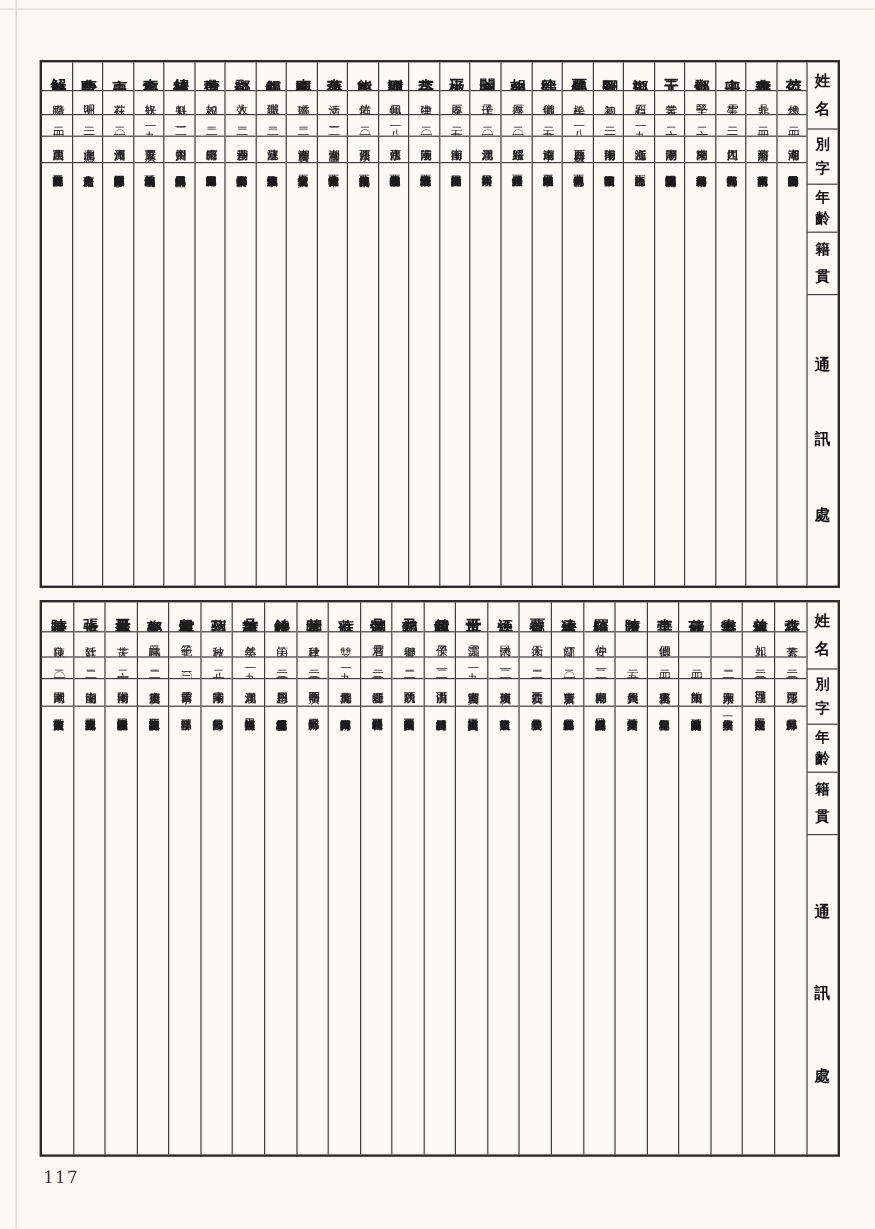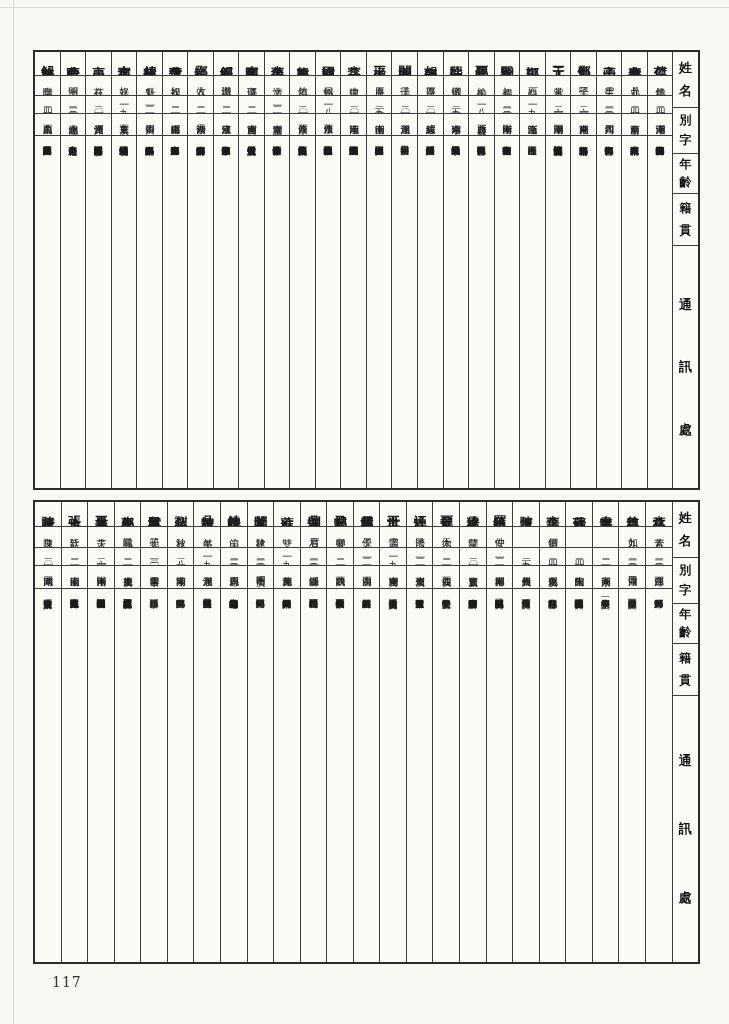--- a/index.html
+++ b/index.html
@@ -57,21 +57,21 @@
   
   .header-col .cell{flex-direction:column;justify-content:space-evenly;align-items:center;padding:2px 0;}
   .header-col .cell span{display:block;font-weight:700;color:#111;}
   .header-col .name-cell span{font-size:13px;}
   .header-col .zi-cell span,
   .header-col .age-cell span{font-size:12px;}
   .header-col .native-cell span{font-size:12px;}
   .header-col .contact-cell span{font-size:13px;}
 
   .page-number{
-    position:absolute;left:52px;bottom:34px;
+    position:absolute;left:36px;bottom:34px;
     font-family:"DejaVu Serif", serif;
     font-size:14px;color:#333;letter-spacing:1px;
   }
 </style>
 </head>
 <body>
 
 <div class="page">
   <div class="scan-edge-left"></div>
   <div class="scan-edge-top"></div>

